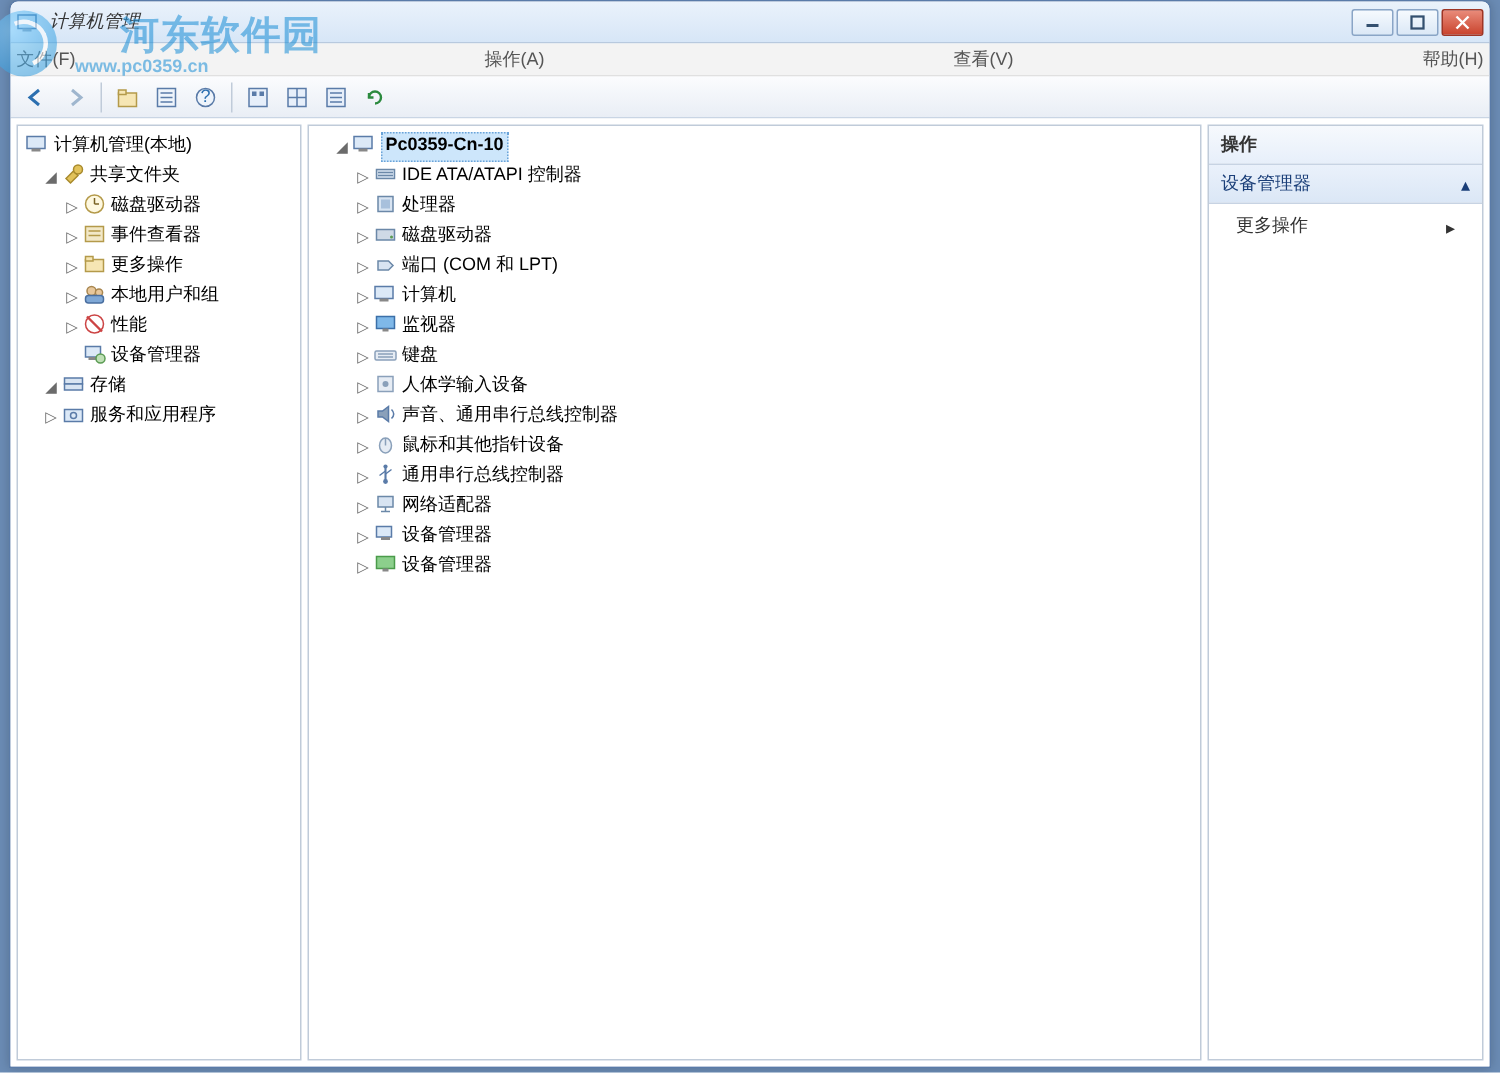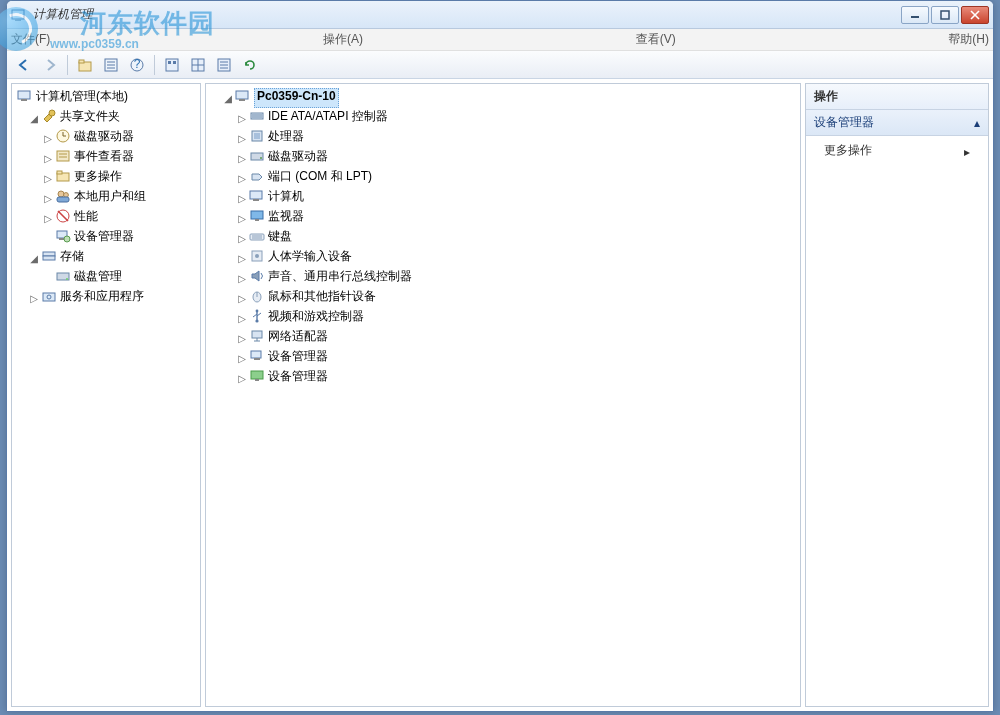--- a/index.html
+++ b/index.html
@@ -243,30 +243,20 @@
             <span class="tw">◢</span>
             <span class="ic">
               <svg width="16" height="16">
                 <rect x="2" y="4" width="12" height="4" fill="#d8e4f2" stroke="#5a7ba8"></rect>
                 <rect x="2" y="8" width="12" height="4" fill="#d8e4f2" stroke="#5a7ba8"></rect>
               </svg>
             </span>
             <span class="lbl">存储</span>
           </div>
 
-        <div class="node ind2">
-            <span class="tw"></span>
-            <span class="ic">
-              <svg width="16" height="16">
-                <rect x="2" y="5" width="12" height="7" fill="#cfd9e6" stroke="#6b88a8"></rect>
-                <circle cx="12" cy="11" r="1" fill="#6bcf6b"></circle>
-              </svg>
-            </span>
-            <span class="lbl">磁盘管理</span>
-          </div>
 
         <div class="node ind1">
             <span class="tw">▷</span>
             <span class="ic">
               <svg width="16" height="16">
                 <rect x="2" y="5" width="12" height="8" fill="#dce9f7" stroke="#5a7ba8"></rect>
                 <circle cx="8" cy="9" r="2" fill="none" stroke="#5a7ba8"></circle>
               </svg>
             </span>
             <span class="lbl">服务和应用程序</span>
@@ -402,21 +392,21 @@
             <span class="tw">▷</span>
             <span class="ic">
               <svg width="16" height="16">
                 <line x1="8" y1="2" x2="8" y2="14" stroke="#5a7ba8" stroke-width="1.4"></line>
                 <circle cx="8" cy="3" r="1.4" fill="#5a7ba8"></circle>
                 <circle cx="8" cy="13" r="1.6" fill="#5a7ba8"></circle>
                 <line x1="8" y1="6" x2="4" y2="9" stroke="#5a7ba8"></line>
                 <line x1="8" y1="8" x2="12" y2="5" stroke="#5a7ba8"></line>
               </svg>
             </span>
-            <span class="lbl">视频和游戏控制器</span>
+            <span class="lbl">通用串行总线控制器</span>
           </div>
 
         <div class="node ind2">
             <span class="tw">▷</span>
             <span class="ic">
               <svg width="16" height="16">
                 <rect x="3" y="3" width="10" height="7" fill="#d8e4f2" stroke="#6b88a8"></rect>
                 <line x1="8" y1="10" x2="8" y2="13" stroke="#6b88a8"></line>
                 <line x1="5" y1="13" x2="11" y2="13" stroke="#6b88a8"></line>
               </svg>

